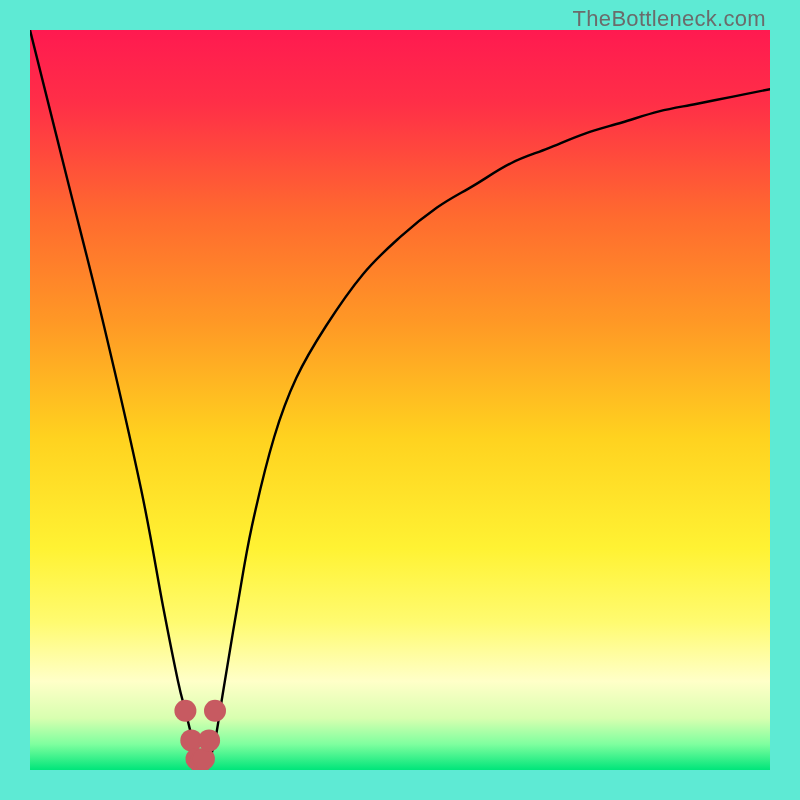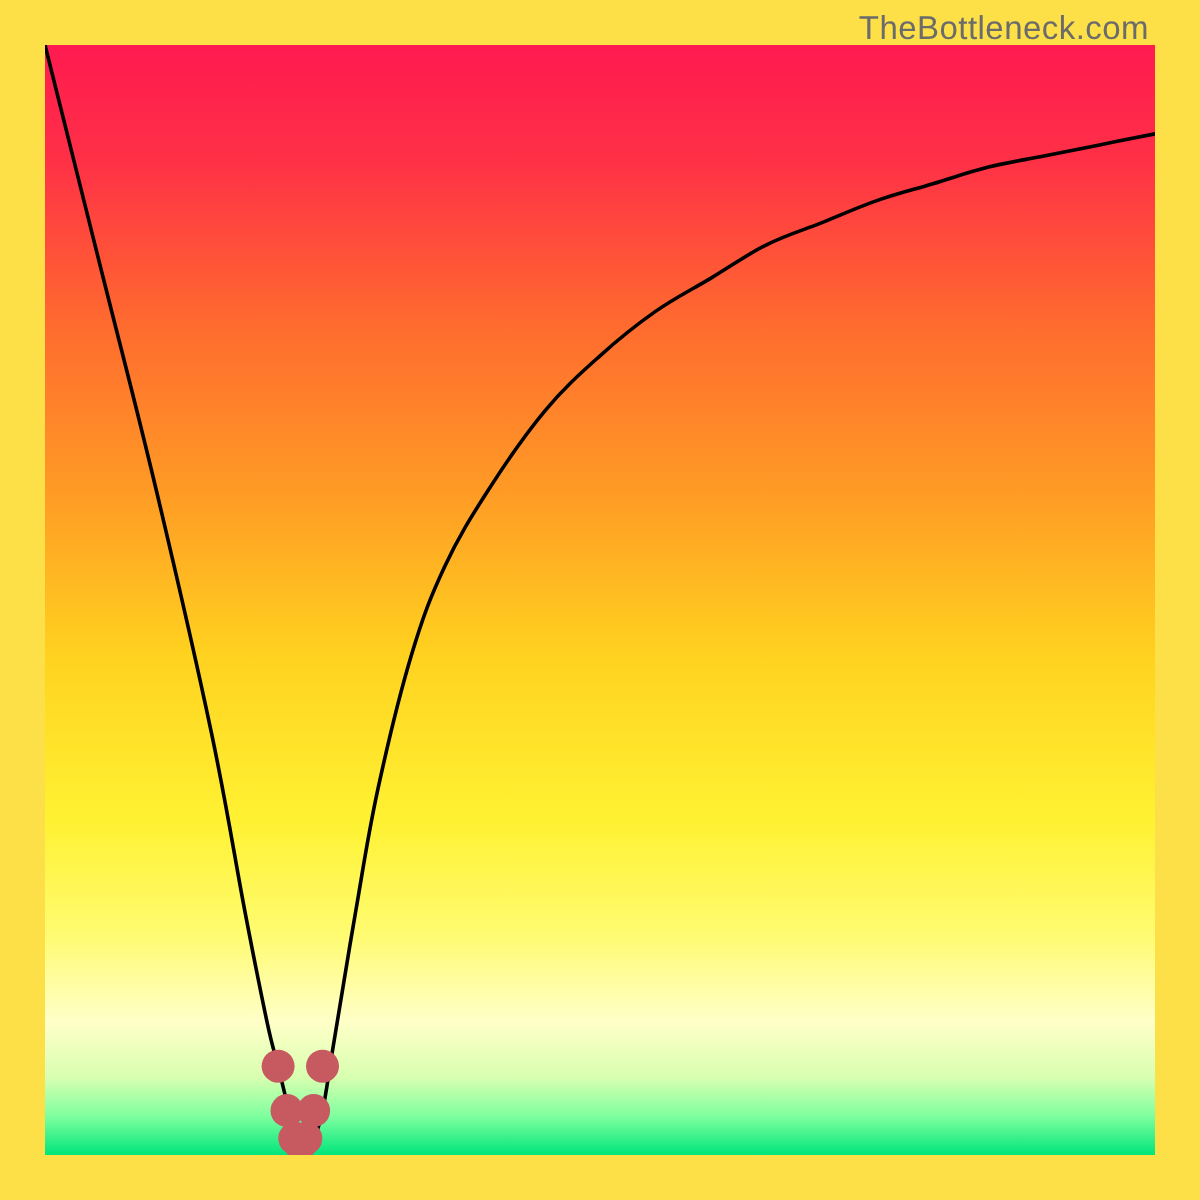--- a/index.html
+++ b/index.html
@@ -7,21 +7,21 @@
     padding: 0;
     width: 800px;
     height: 800px;
     background: #000;
     overflow: hidden;
     font-family: Arial, Helvetica, sans-serif;
   }
   .frame {
     position: absolute;
     inset: 0;
-    background: #fde047;
+    background: #5eead4;
     padding-left: 34px;
   }
   .plot-area {
     position: absolute;
     left: 30px;
     top: 30px;
     width: 740px;
     height: 740px;
     overflow: hidden;
   }

